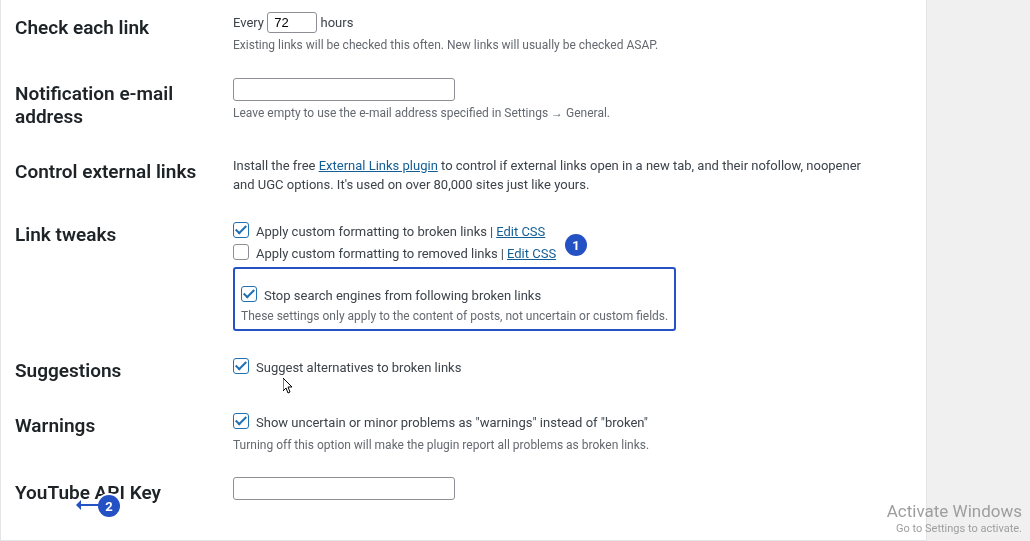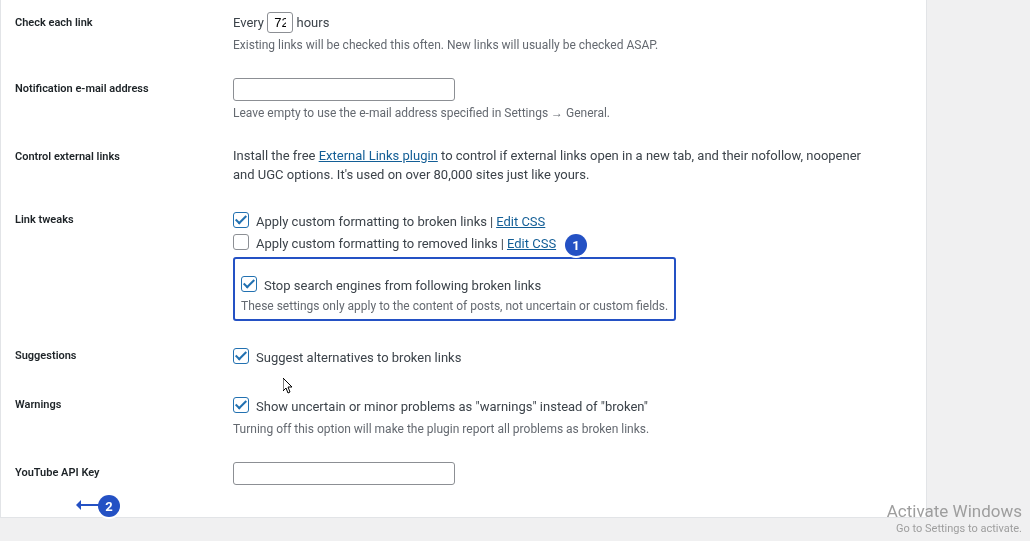--- a/index.html
+++ b/index.html
@@ -23,38 +23,38 @@
     width: 927px;
   }
   table.form-table {
     width: 100%;
     border-collapse: collapse;
   }
   table.form-table th {
     text-align: left;
     vertical-align: top;
     font-weight: 600;
-    font-size: 11px;
+    font-size: 19px;
     color: #1d2327;
     width: 232px;
     padding: 16px 10px 16px 14px;
   }
   table.form-table td {
     vertical-align: top;
     padding: 12px 10px 12px 0;
     font-size: 13px;
   }
   .desc {
     color: #646970;
     font-size: 12px;
     margin-top: 4px;
     line-height: 1.4;
   }
   input[type=text].small {
-    width: 26px;
+    width: 50px;
     padding: 2px 6px;
     font-size: 13px;
     border: 1px solid #8c8f94;
     border-radius: 3px;
     background:#fff;
   }
   input[type=text].med {
     width: 222px;
     padding: 3px 6px;
     font-size: 13px;

